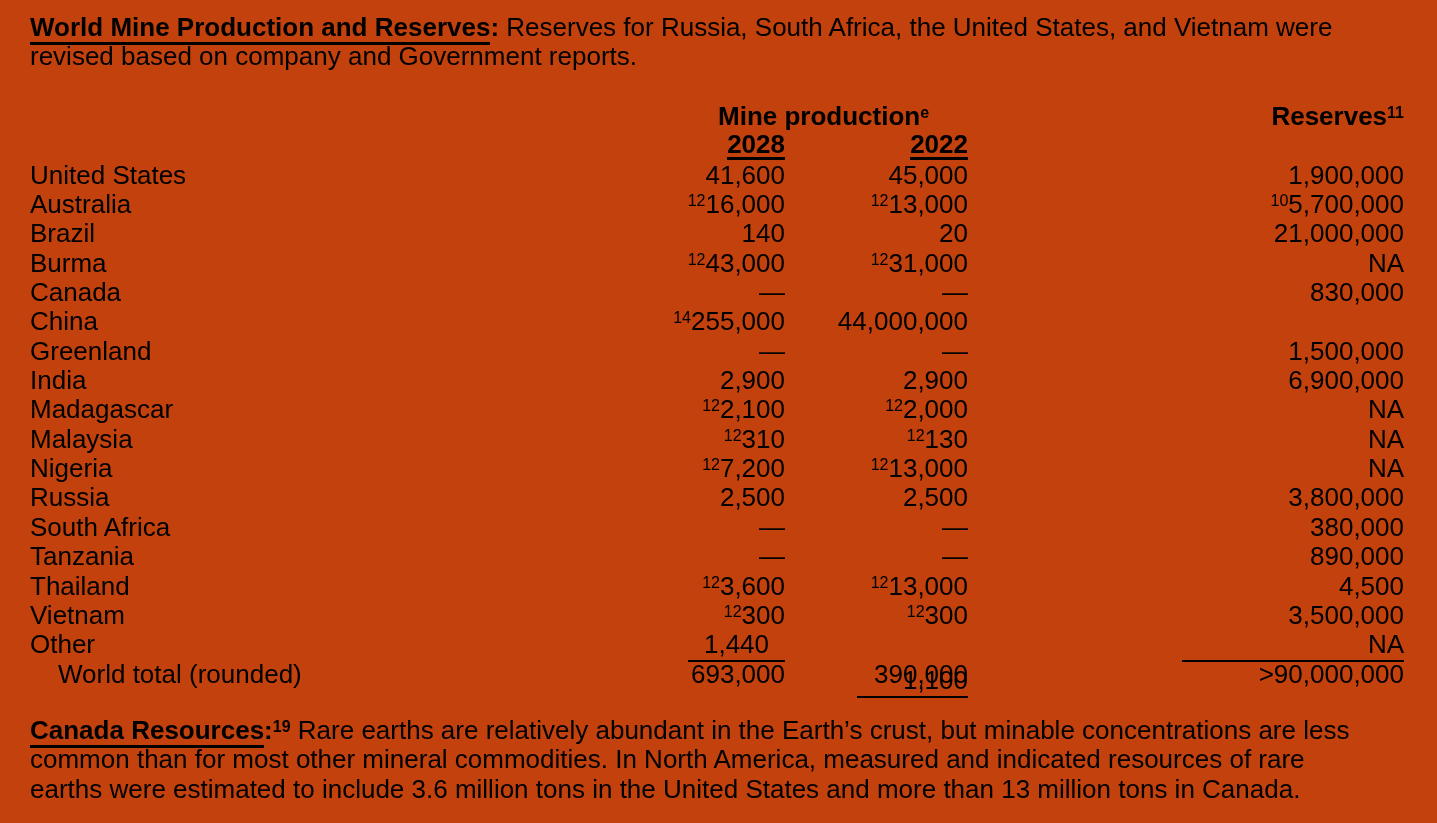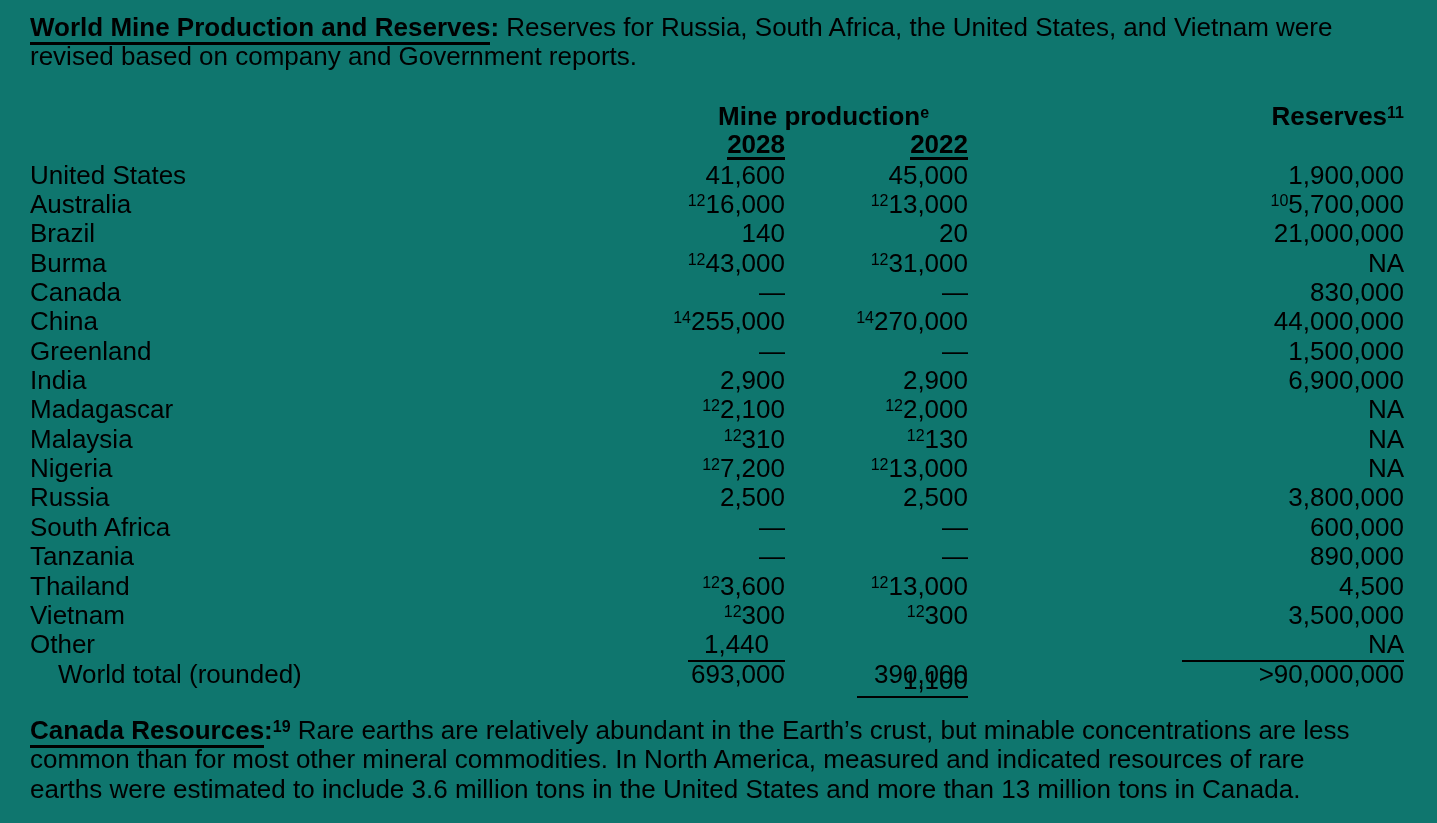--- a/index.html
+++ b/index.html
@@ -1,20 +1,20 @@
 <!DOCTYPE html>
 <html><head>
 <meta charset="utf-8">
 <style>
   html, body { margin: 0; padding: 0; background: #ffffff; }
   .page {
     position: relative;
     width: 1437px;
     height: 823px;
-    background: #0f766e;
+    background: #c2410c;
     color: #000000;
     font-family: "Liberation Sans", sans-serif;
     font-size: 26px;
     overflow: hidden;
   }
   .line { white-space: nowrap; line-height: 29.35px; height: 29.35px; }
   .b { font-weight: 700; }
   .hd-ul { font-weight: 700; border-bottom: 3px solid #000; }
   sup {
     font-size: 16px;
@@ -98,21 +98,20 @@
         </div>
         <div class="trow">
           <div class="cell country">Canada</div>
           <div class="cell num"><span>—</span></div>
           <div class="cell num"><span>—</span></div>
           <div class="cell num"><span>830,000</span></div>
         </div>
         <div class="trow">
           <div class="cell country">China</div>
           <div class="cell num"><span><sup>14</sup>255,000</span></div>
-          <div class="cell num"><span><sup>14</sup>270,000</span></div>
           <div class="cell num"><span>44,000,000</span></div>
         </div>
         <div class="trow">
           <div class="cell country">Greenland</div>
           <div class="cell num"><span>—</span></div>
           <div class="cell num"><span>—</span></div>
           <div class="cell num"><span>1,500,000</span></div>
         </div>
         <div class="trow">
           <div class="cell country">India</div>
@@ -141,21 +140,21 @@
         <div class="trow">
           <div class="cell country">Russia</div>
           <div class="cell num"><span>2,500</span></div>
           <div class="cell num"><span>2,500</span></div>
           <div class="cell num"><span>3,800,000</span></div>
         </div>
         <div class="trow">
           <div class="cell country">South Africa</div>
           <div class="cell num"><span>—</span></div>
           <div class="cell num"><span>—</span></div>
-          <div class="cell num"><span>600,000</span></div>
+          <div class="cell num"><span>380,000</span></div>
         </div>
         <div class="trow">
           <div class="cell country">Tanzania</div>
           <div class="cell num"><span>—</span></div>
           <div class="cell num"><span>—</span></div>
           <div class="cell num"><span>890,000</span></div>
         </div>
         <div class="trow">
           <div class="cell country">Thailand</div>
           <div class="cell num"><span><sup>12</sup>3,600</span></div>

